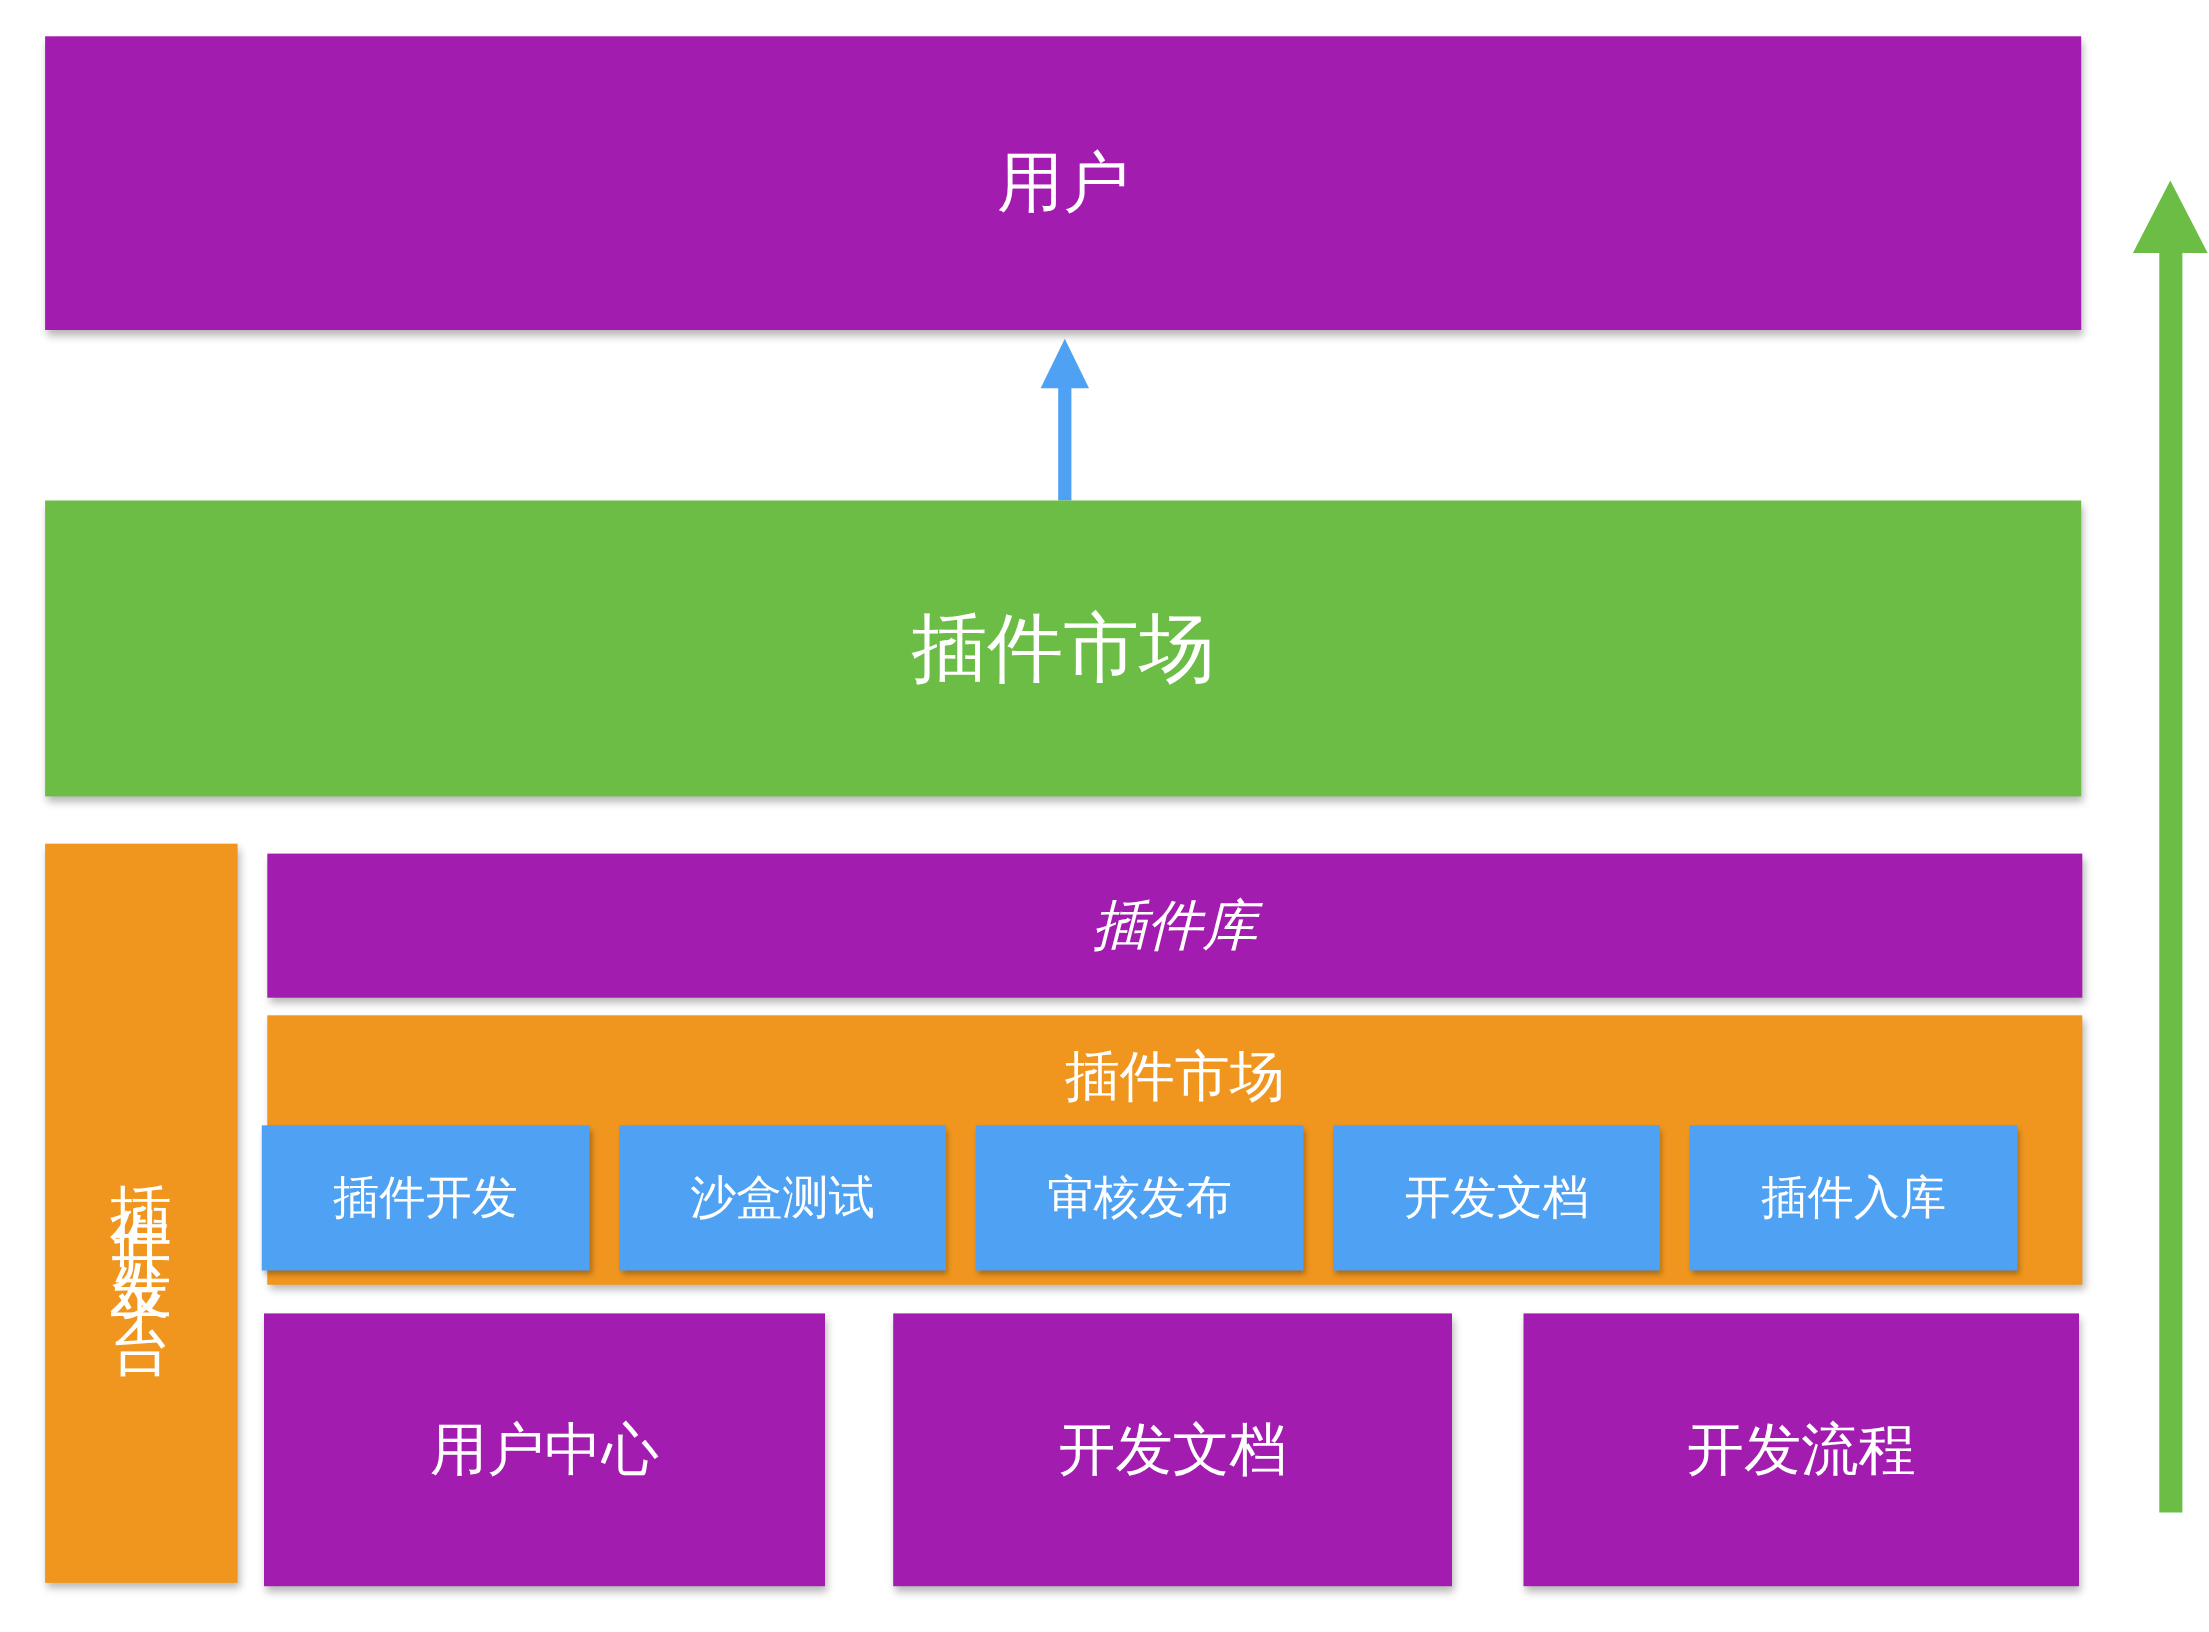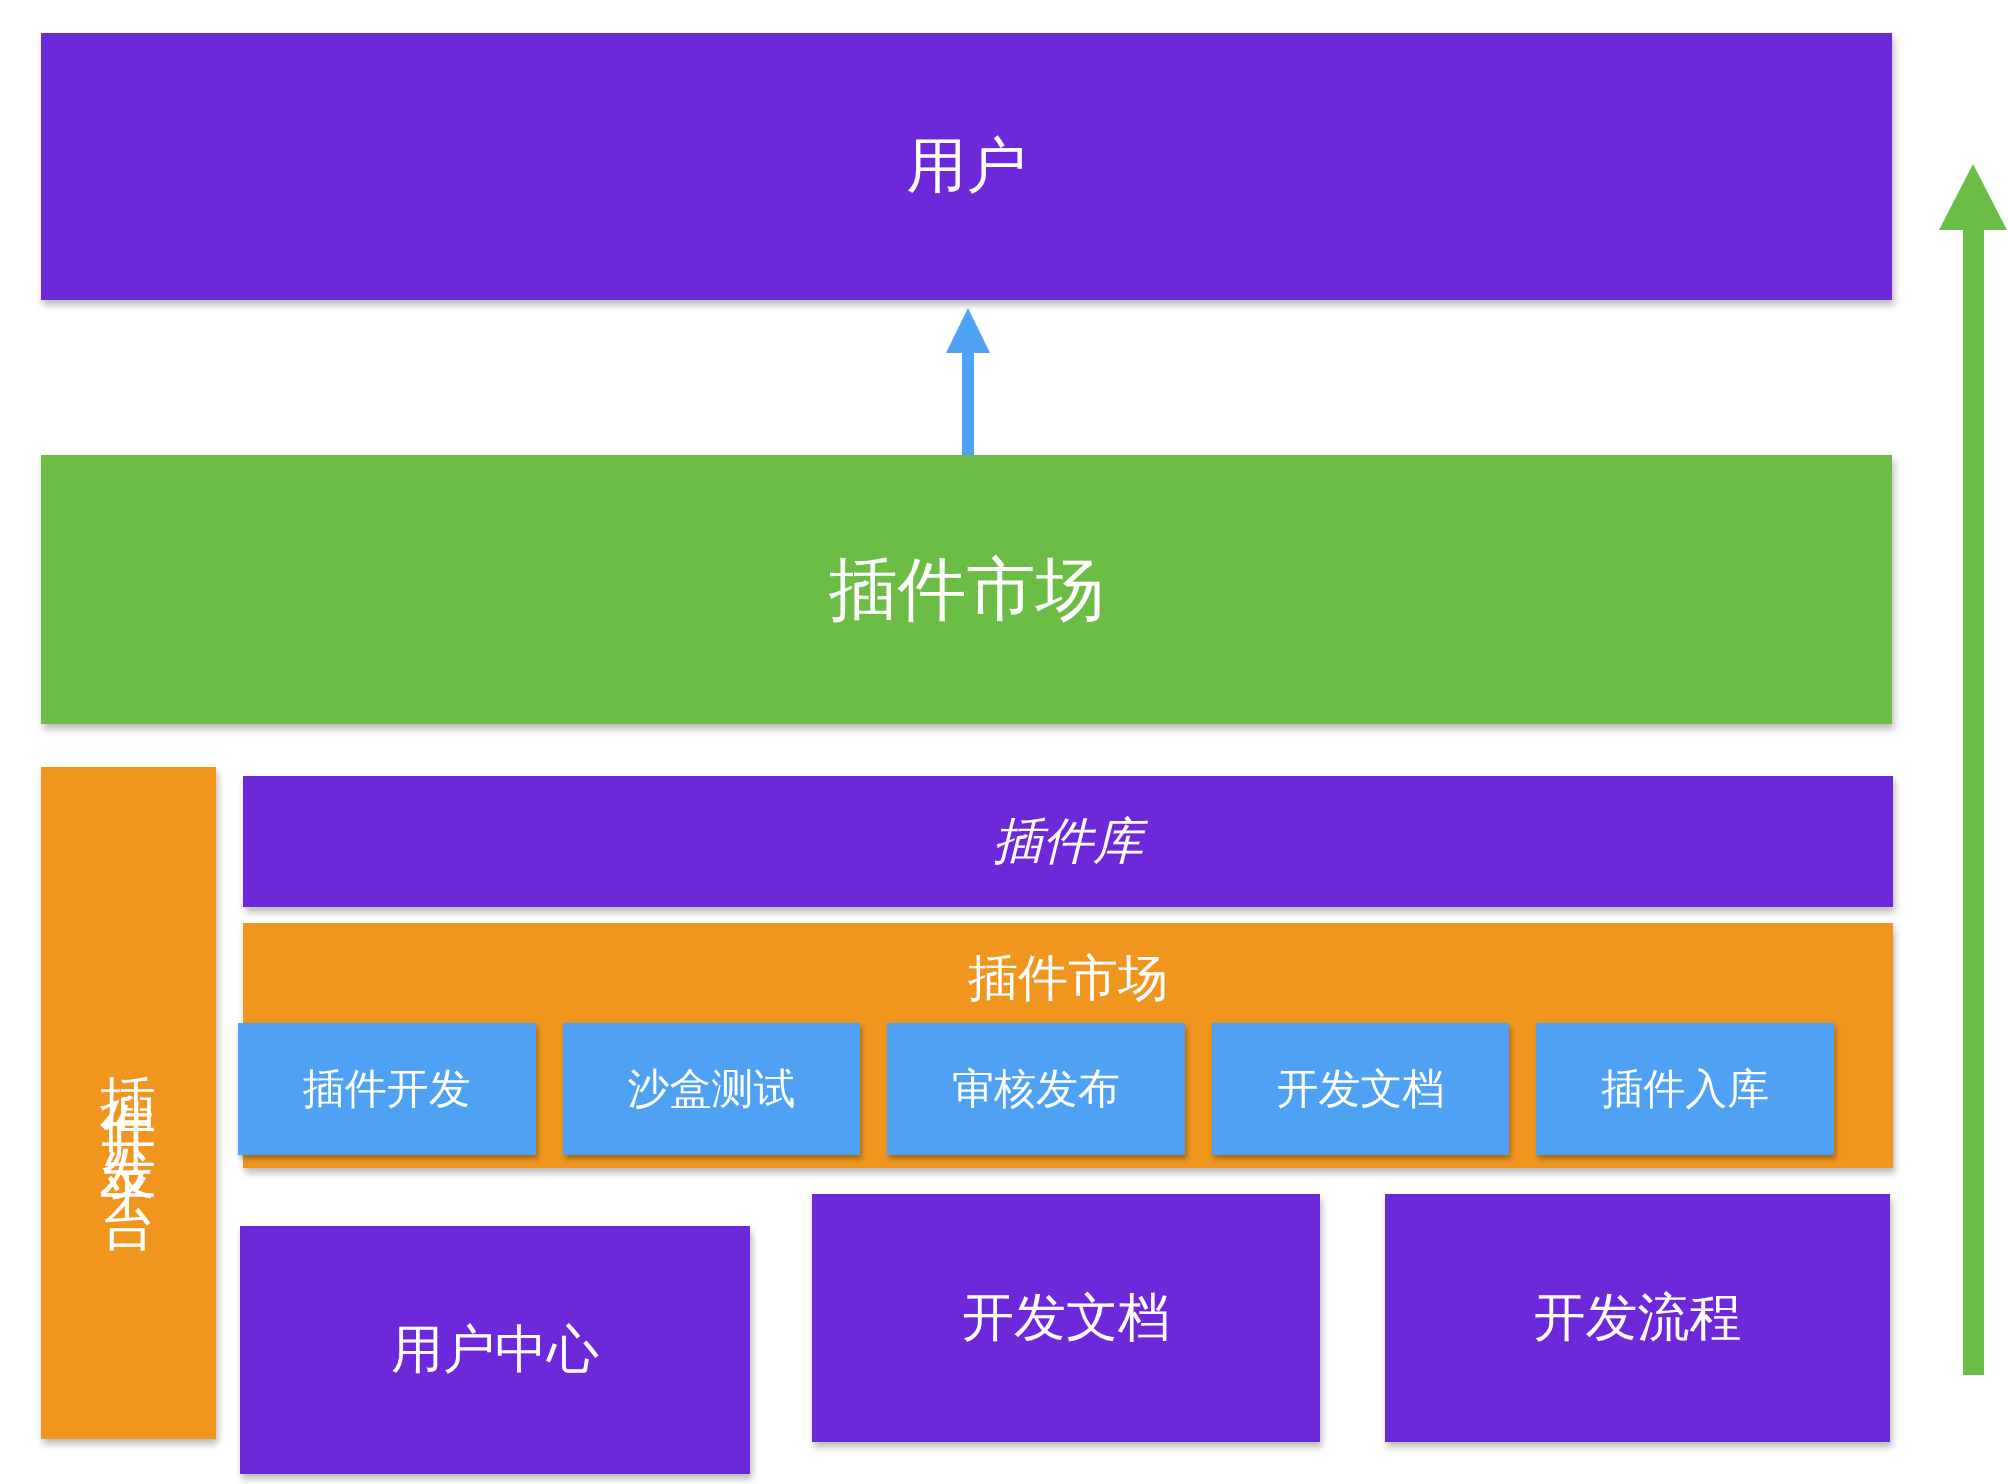--- a/index.html
+++ b/index.html
@@ -16,21 +16,21 @@
     overflow: hidden;
   }
   .bar {
     position: absolute;
     display: flex;
     align-items: center;
     justify-content: center;
     color: #ffffff;
     box-shadow: 2px 5px 7px rgba(0,0,0,0.28);
   }
-  .blue   { background: #6d28d9; align-items: center; }
+  .blue   { background: #a21caf; align-items: center; }
   .green  { background: #6CBD45; }
   .orange { background: #F0961F; }
 
   
   .user-bar {
     left: 41px; top: 33px;
     width: 1851px; height: 267px;
     font-size: 60px;
   }
 
@@ -119,21 +119,21 @@
     box-shadow: 2px 4px 5px rgba(0,0,0,0.30);
   }
 
   
   .bottom-box {
     position: absolute;
     top: 1194px;
     height: 248px;
     font-size: 52px;
   }
-  .bottom-box-1 { left: 240px;  width: 510px; margin-top: 32px; }
+  .bottom-box-1 { left: 240px;  width: 510px; }
   .bottom-box-2 { left: 812px;  width: 508px; }
   .bottom-box-3 { left: 1385px; width: 505px; }
 
   
   .up-arrow-head {
     position: absolute;
     left: 1939px; top: 164px;
     width: 0; height: 0;
     border-left: 34px solid transparent;
     border-right: 34px solid transparent;

